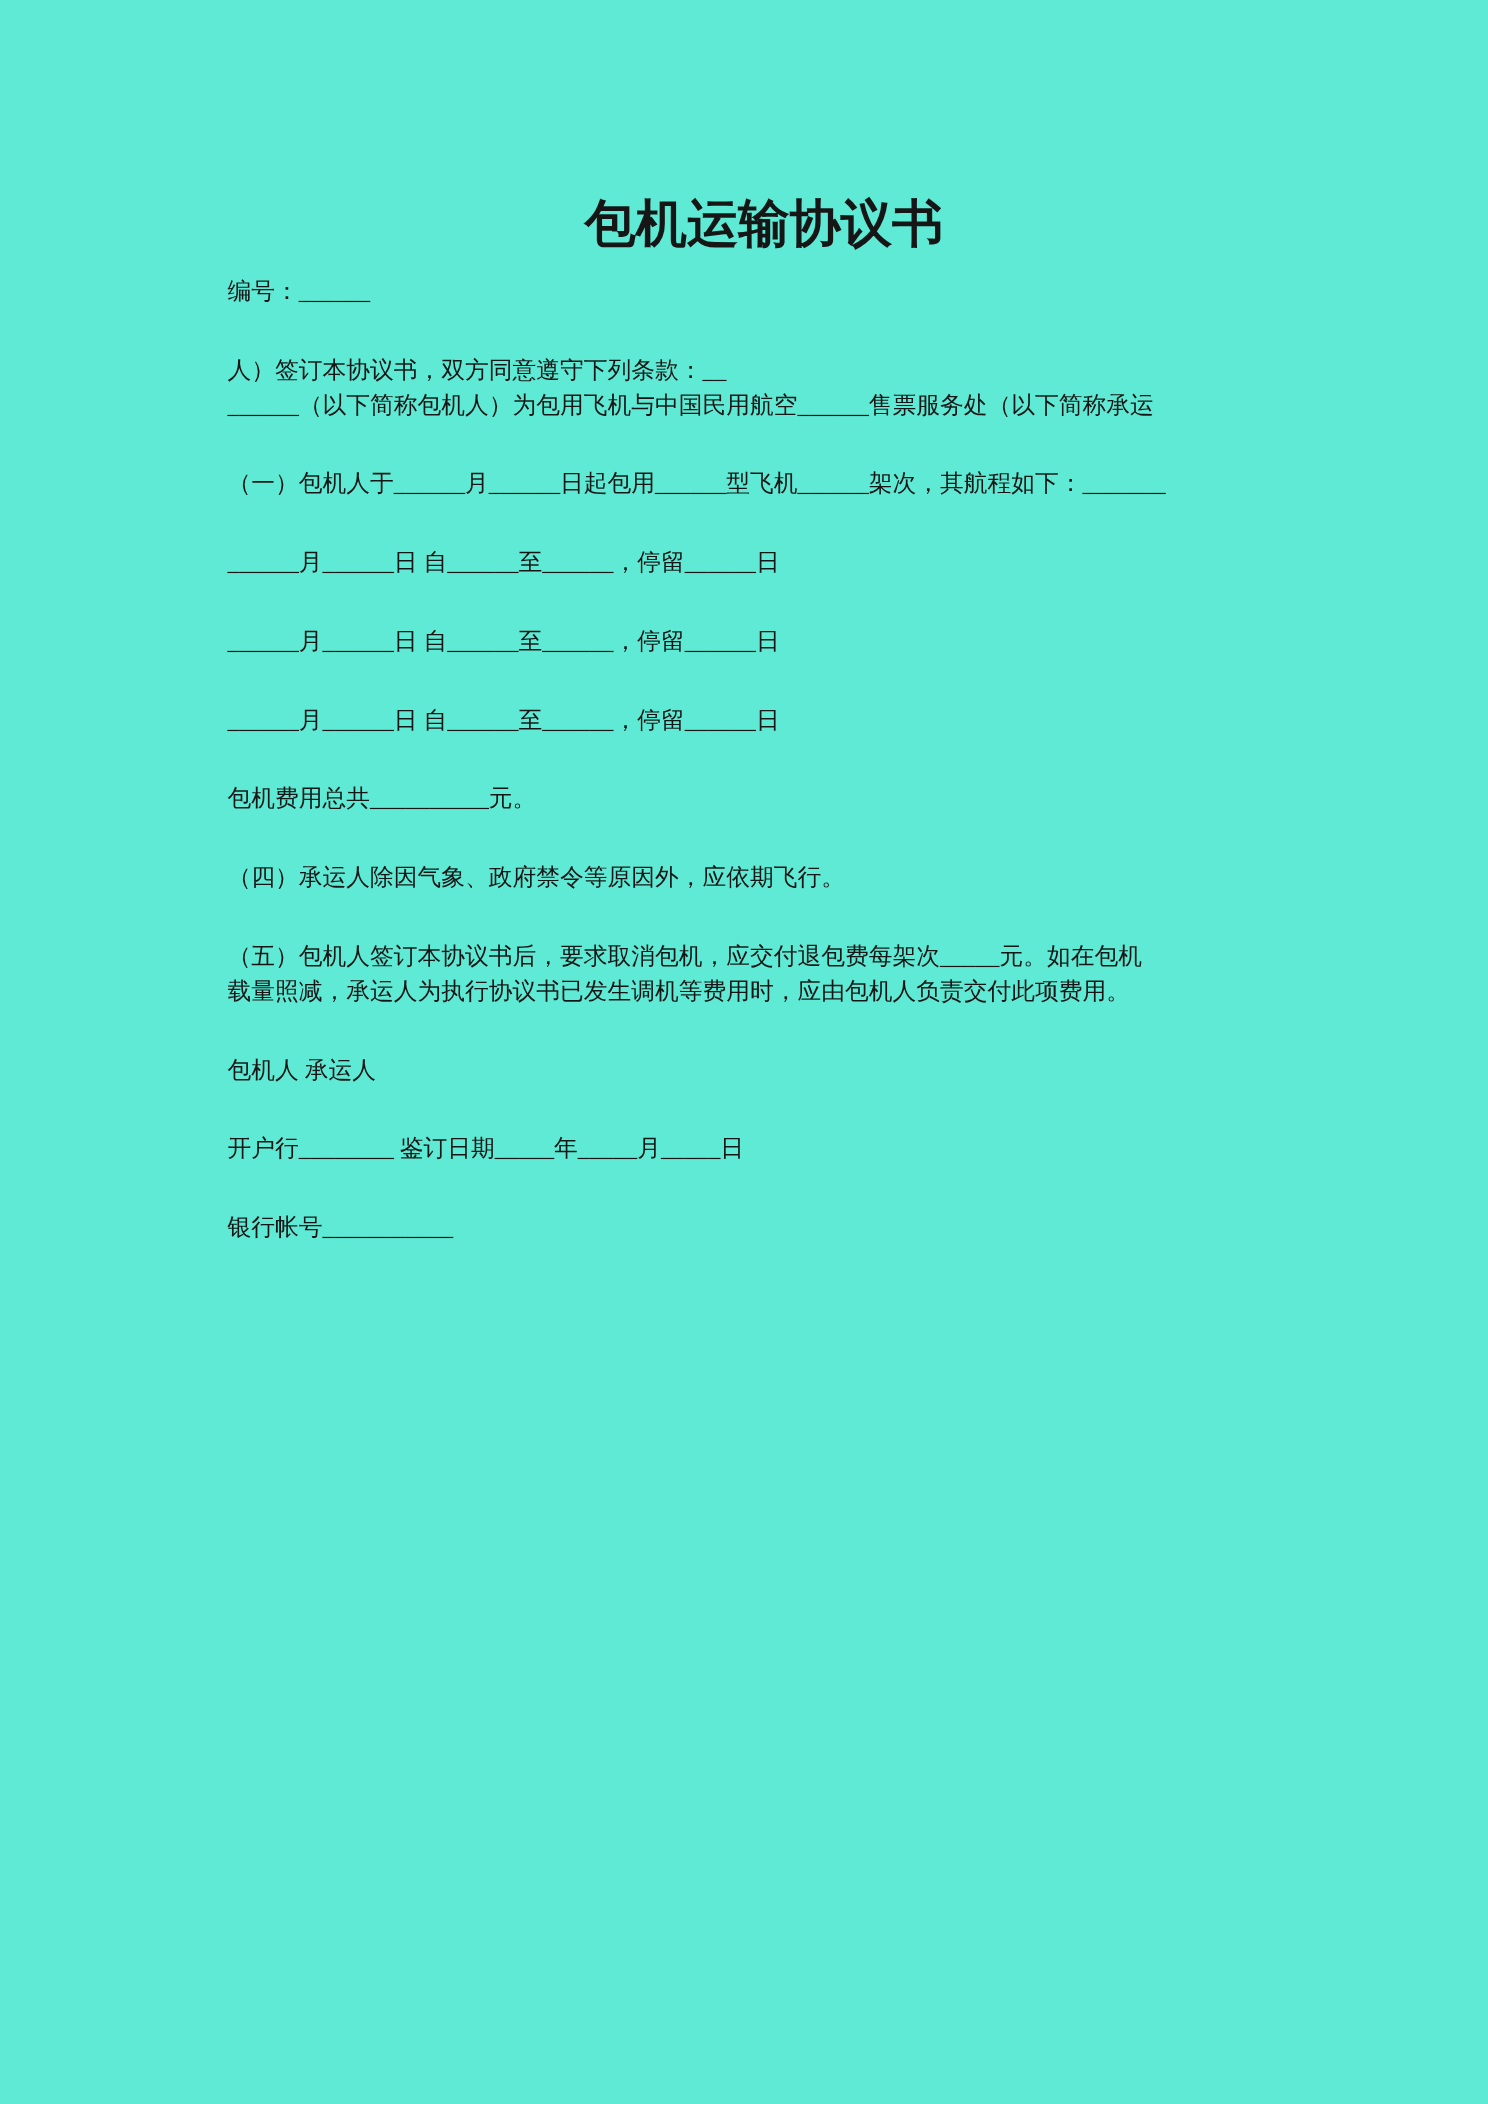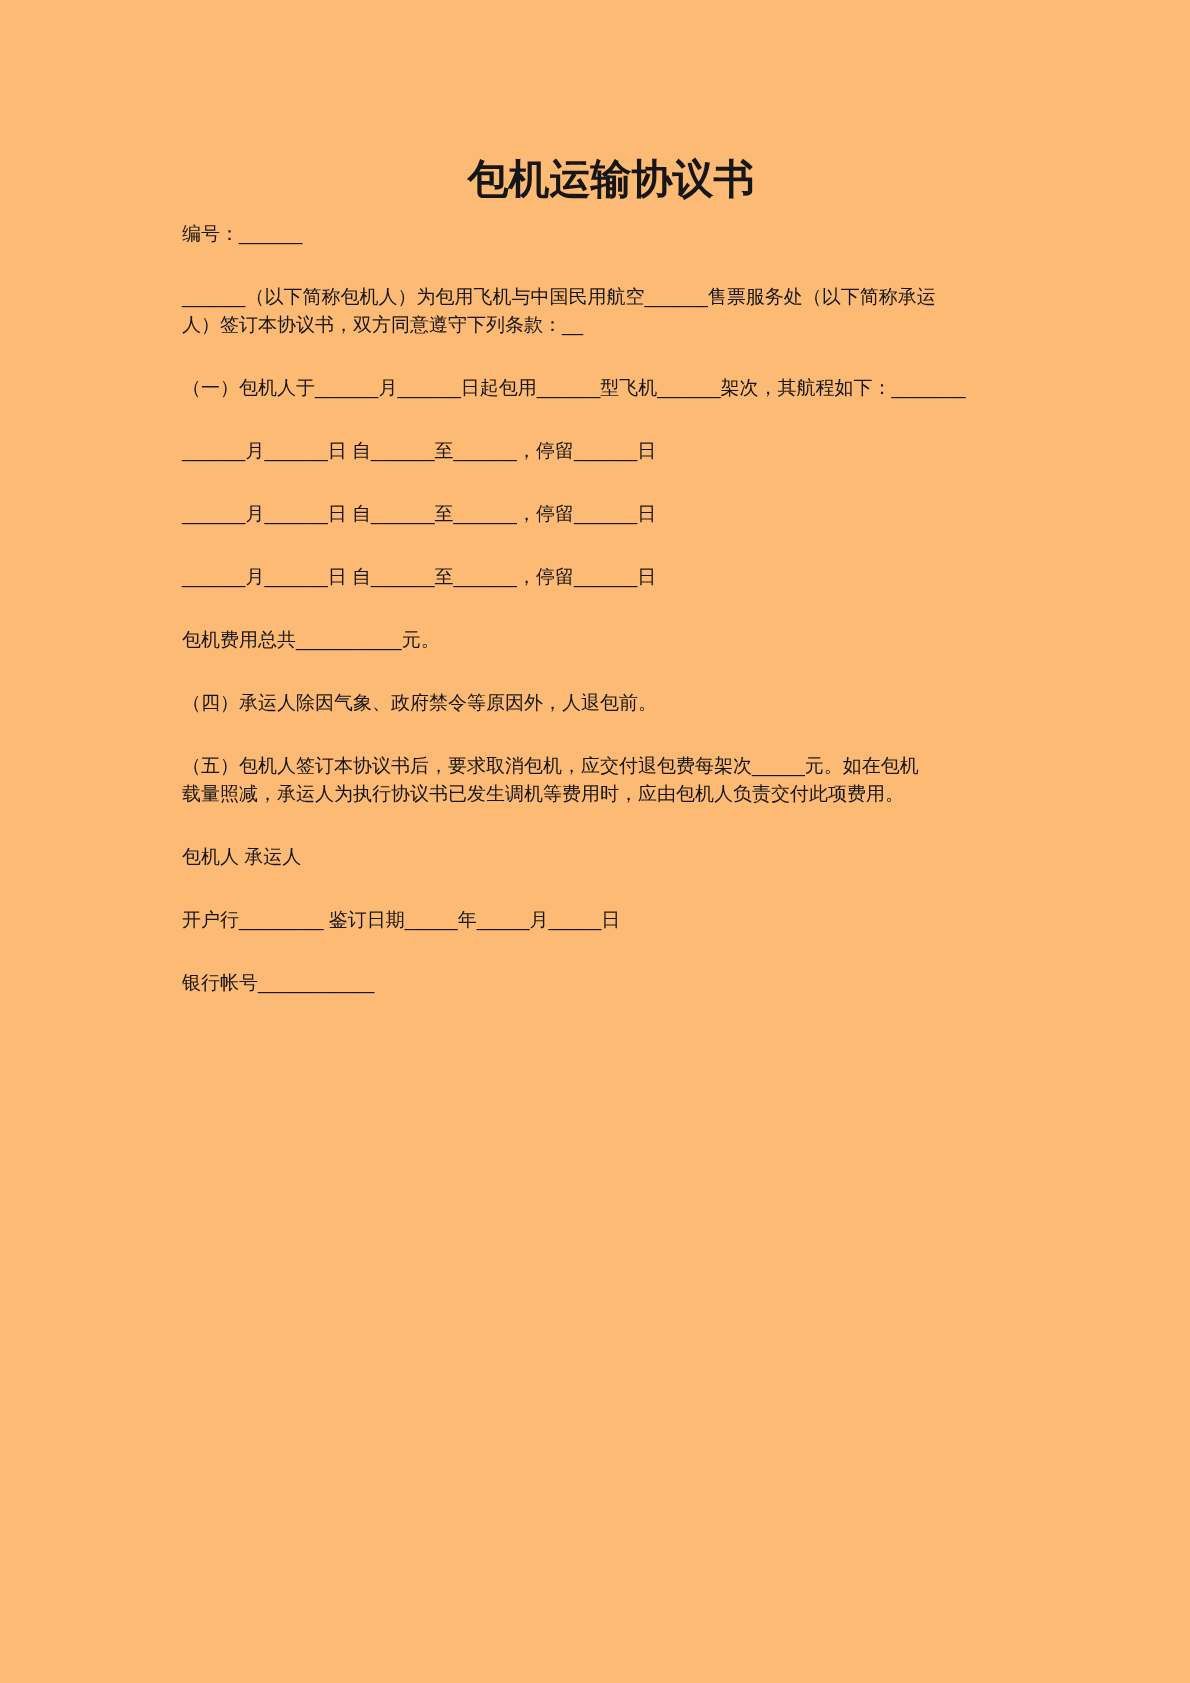--- a/index.html
+++ b/index.html
@@ -5,25 +5,25 @@
   html, body {
     margin: 0;
     padding: 0;
     background: #ffffff;
   }
   .page {
     position: relative;
     width: 1190px;
     height: 1683px;
     margin: 0 auto;
-    background: #fdba74;
+    background: #5eead4;
     box-sizing: border-box;
     padding: 155px 150px 12px 182px;
     overflow: hidden;
-    font-family: Liberation Sans, sans-serif;
+    font-family: Liberation Serif, serif;
     color: #161616;
   }
   .doc-title {
     font-size: 41px;
     line-height: 48px;
     font-weight: bold;
     text-align: center;
     margin: 0 0 17px 0;
     white-space: nowrap;
   }
@@ -41,22 +41,22 @@
 
 <div class="page">
 
   <h1 class="doc-title">包机运输协议书</h1>
 
   <p class="para">
     <span class="line">编号：______</span>
   </p>
 
   <div class="para">
+    <div class="line">人）签订本协议书，双方同意遵守下列条款：__</div>
     <div class="line">______（以下简称包机人）为包用飞机与中国民用航空______售票服务处（以下简称承运</div>
-    <div class="line">人）签订本协议书，双方同意遵守下列条款：__</div>
   </div>
 
   <p class="para">
     <span class="line">（一）包机人于______月______日起包用______型飞机______架次，其航程如下：_______</span>
   </p>
 
   <p class="para">
     <span class="line">______月______日 自______至______，停留______日</span>
   </p>
 
@@ -68,21 +68,21 @@
     <span class="line">______月______日 自______至______，停留______日</span>
   </p>
 
   <p class="para">
     <span class="line">包机费用总共__________元。</span>
   </p>
 
 
 
   <p class="para">
-    <span class="line">（四）承运人除因气象、政府禁令等原因外，人退包前。</span>
+    <span class="line">（四）承运人除因气象、政府禁令等原因外，应依期飞行。</span>
   </p>
 
   <div class="para">
     <div class="line">（五）包机人签订本协议书后，要求取消包机，应交付退包费每架次_____元。如在包机</div>
     <div class="line">载量照减，承运人为执行协议书已发生调机等费用时，应由包机人负责交付此项费用。</div>
   </div>
 
 
 
   <p class="para">

